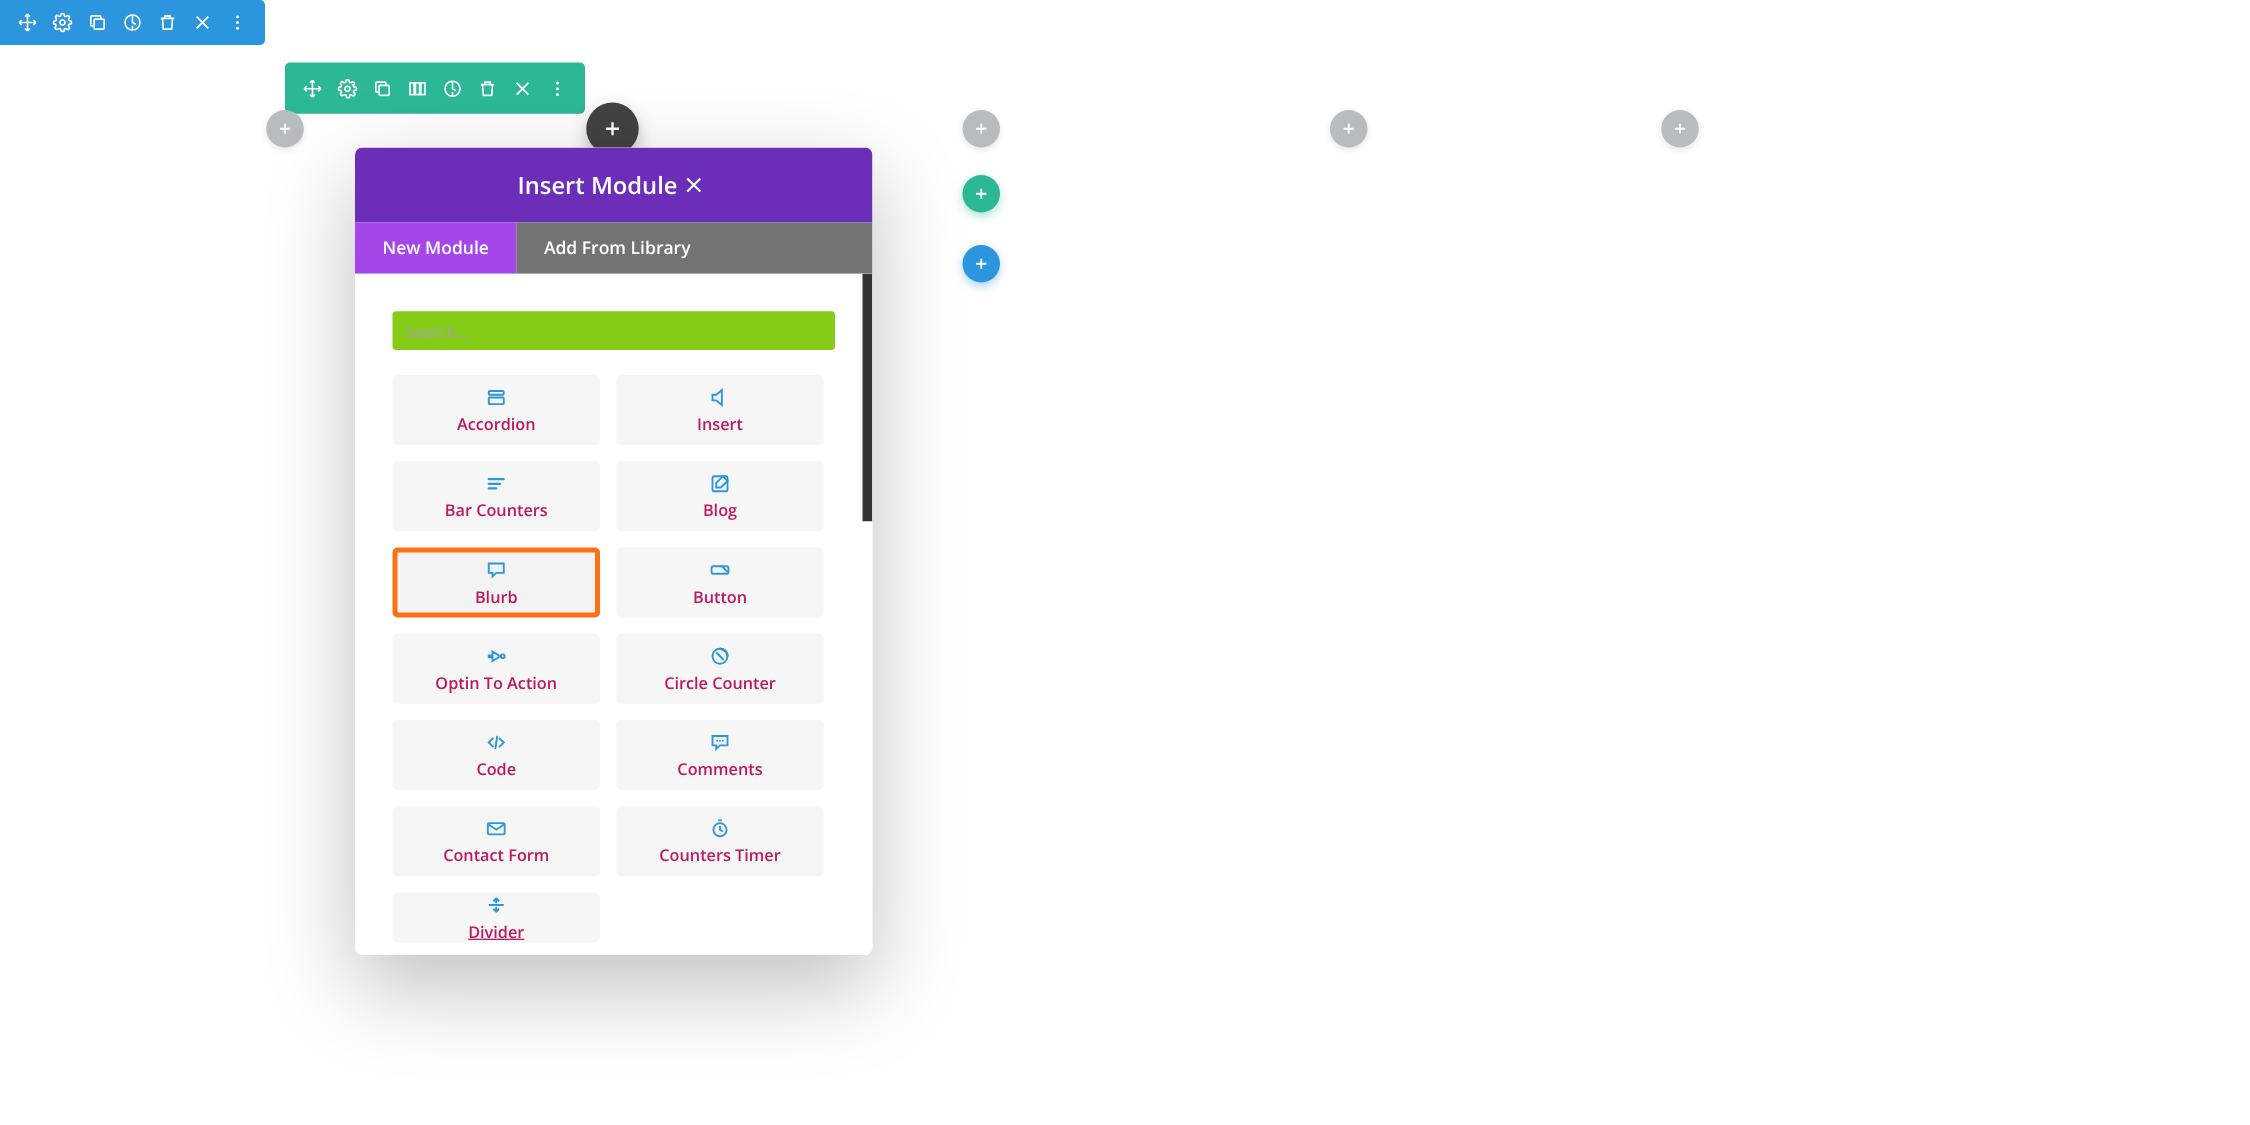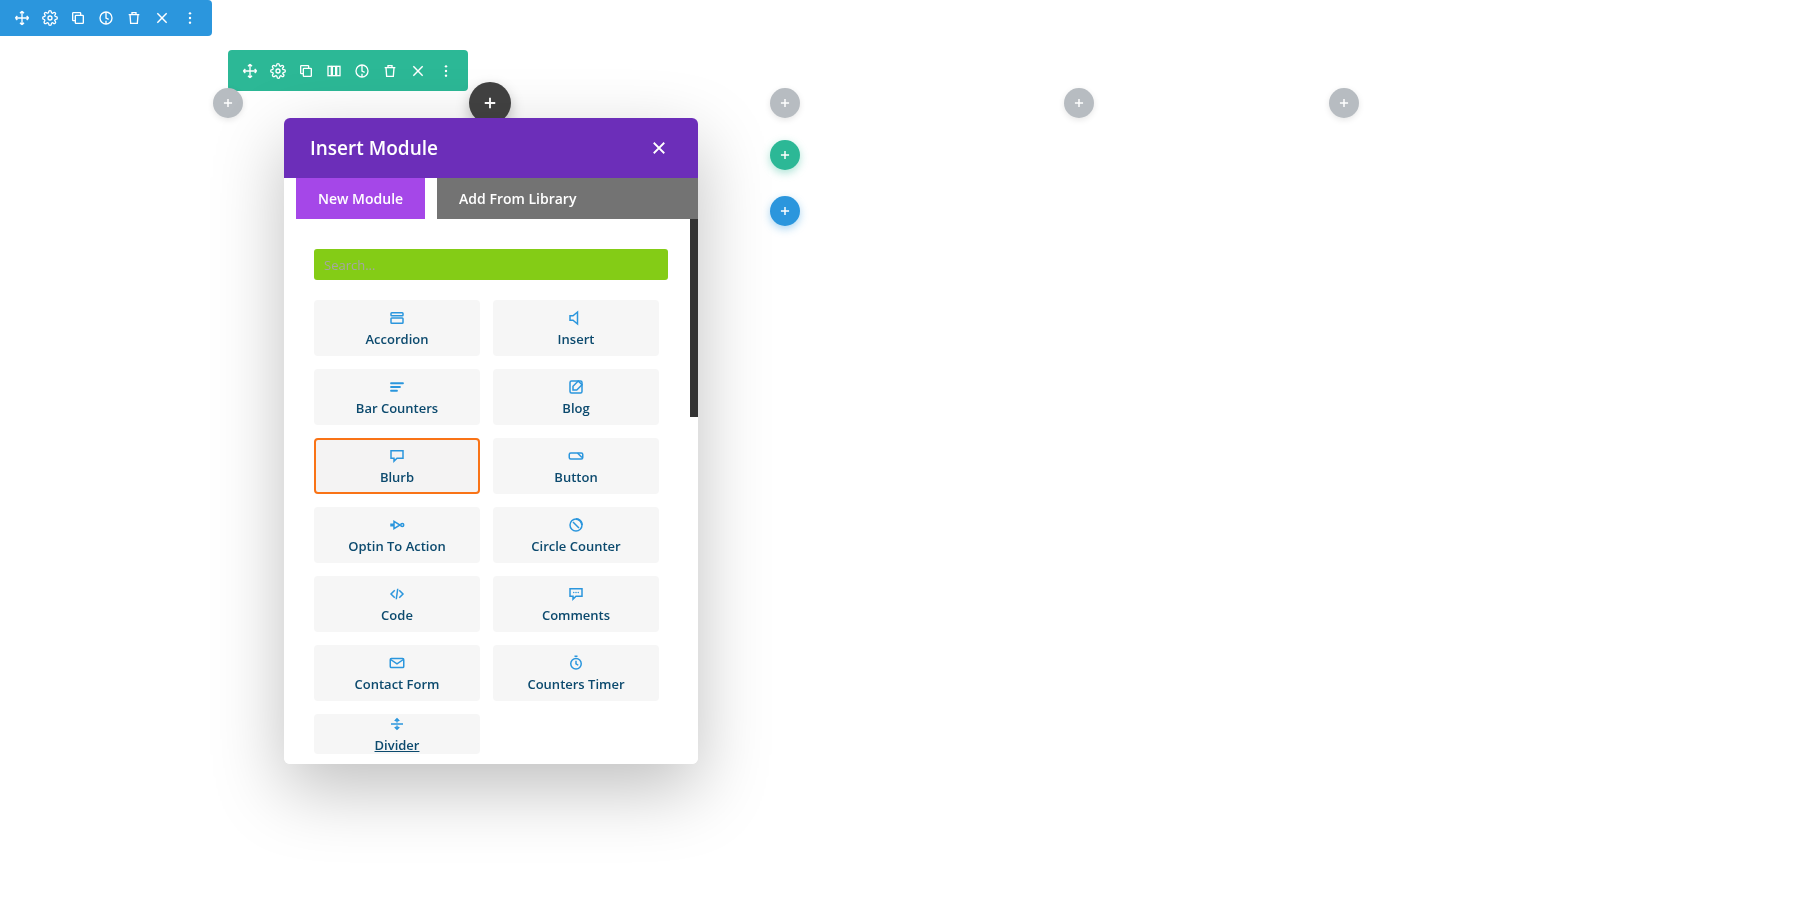--- a/index.html
+++ b/index.html
@@ -39,44 +39,44 @@
   .col-add-blue svg{width:14px;height:14px;}
 
   
   .modal{
     position:absolute;top:118px;left:284px;width:414px;height:646px;
     border-radius:6px;overflow:hidden;
     box-shadow:0 25px 70px rgba(0,0,0,.25);
     background:#fff;display:flex;flex-direction:column;
   }
   .modal-header{
-    background:#6c2eb9;color:#fff;height:60px;display:flex;align-items:center;justify-content:space-between;padding:0 26px;font-size:19px;font-weight:600;
+    background:#6c2eb9;color:#fff;height:60px;display:flex;align-items:center;justify-content:center;padding:0 26px;font-size:19px;font-weight:600;
   }
   .modal-header .close{width:26px;height:26px;display:flex;align-items:center;justify-content:center;cursor:pointer;}
   .modal-header .close svg{width:18px;height:18px;}
 
   .modal-tabs{display:flex;height:41px;}
-  .modal-tab{flex:0 0 auto;padding:0 22px;display:flex;align-items:center;font-size:14px;font-weight:600;color:#fff;cursor:pointer;margin-left:12px;}
+  .modal-tab{flex:0 0 auto;padding:0 22px;display:flex;align-items:center;font-size:14px;font-weight:600;color:#fff;cursor:pointer;}
   .modal-tab.active{background:#a547e8;}
   .modal-tab.inactive{background:#737373;flex:1;}
 
   .modal-body{flex:1;position:relative;background:#fff;padding:30px 30px 0 30px;overflow:hidden;}
   .modal-scroll{position:absolute;top:0;right:0;width:8px;height:198px;background:#333;border-radius:0;}
 
   .search{width:100%;height:31px;background:#84cc16;border:none;border-radius:3px;padding:0 10px;font-size:13px;color:#555;outline:none;}
   .search::placeholder{color:#a5a5a5;}
 
   .module-grid{margin-top:20px;display:flex;flex-wrap:wrap;gap:13px;}
   .module-card{
     width:166px;height:56px;border-radius:4px;background:#f6f6f6;
     display:flex;flex-direction:column;align-items:center;justify-content:center;gap:3px;
-    font-size:13px;font-weight:600;color:#0c4a6e;cursor:pointer;
+    font-size:13px;font-weight:600;color:#be185d;cursor:pointer;
   }
   .module-card svg{width:18px;height:18px;color:#2b96dd;}
-  .module-card.selected{background:#f4f3f3;border:2px solid #f97316;}
+  .module-card.selected{background:#f4f3f3;border:4px solid #f97316;}
 
   
   .module-card.cut{height:40px;overflow:hidden;text-decoration:underline;}
 </style>
 </head>
 <body>
 
 <div class="section-toolbar">
   <span class="toolbtn">
       <svg viewBox="0 0 24 24" fill="none" stroke="currentColor" stroke-width="2">

